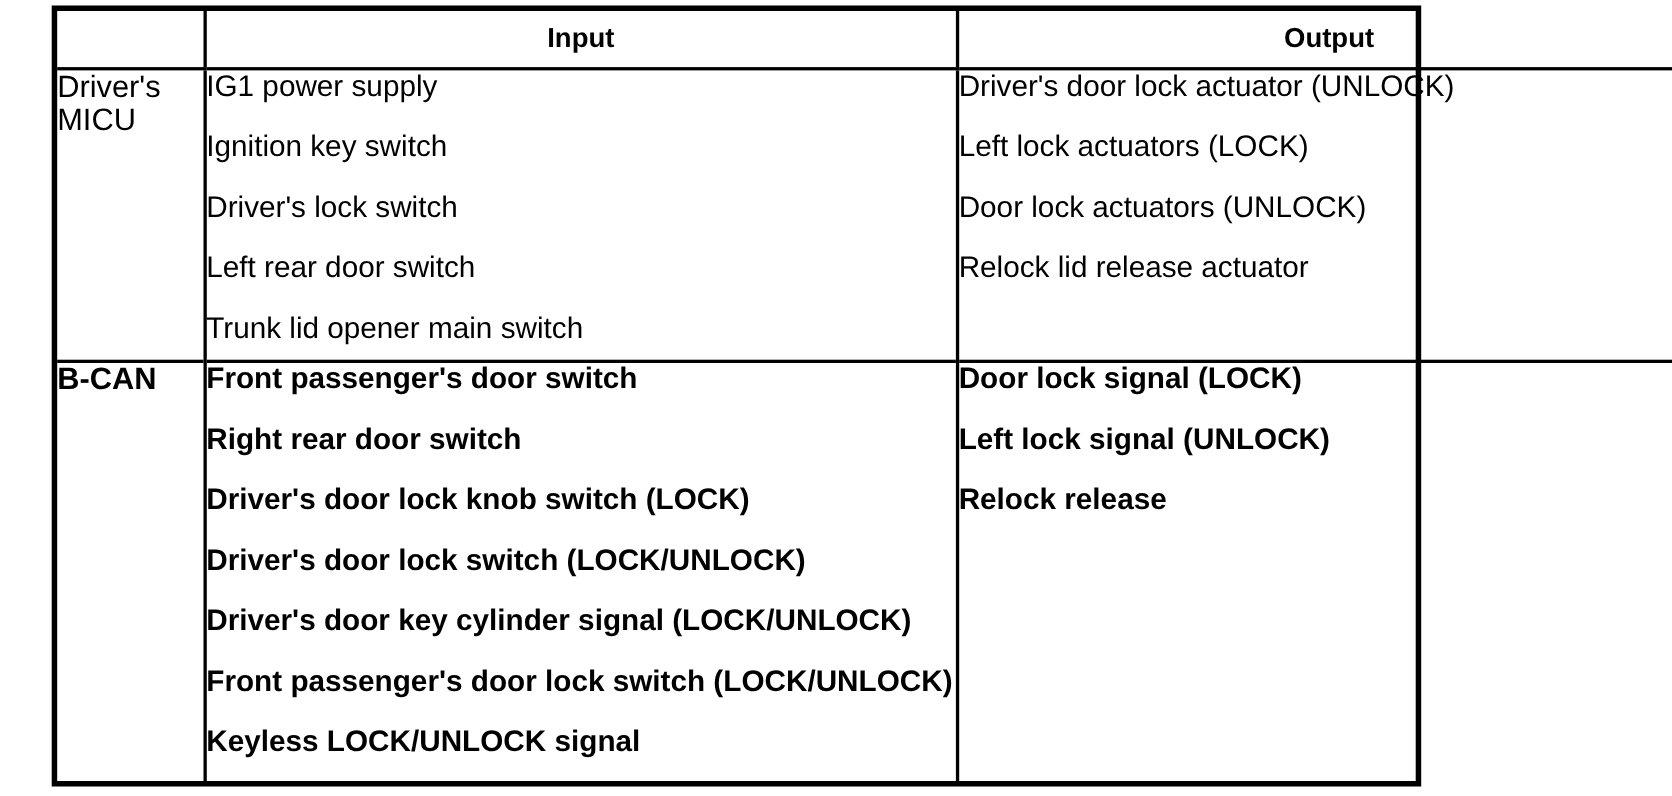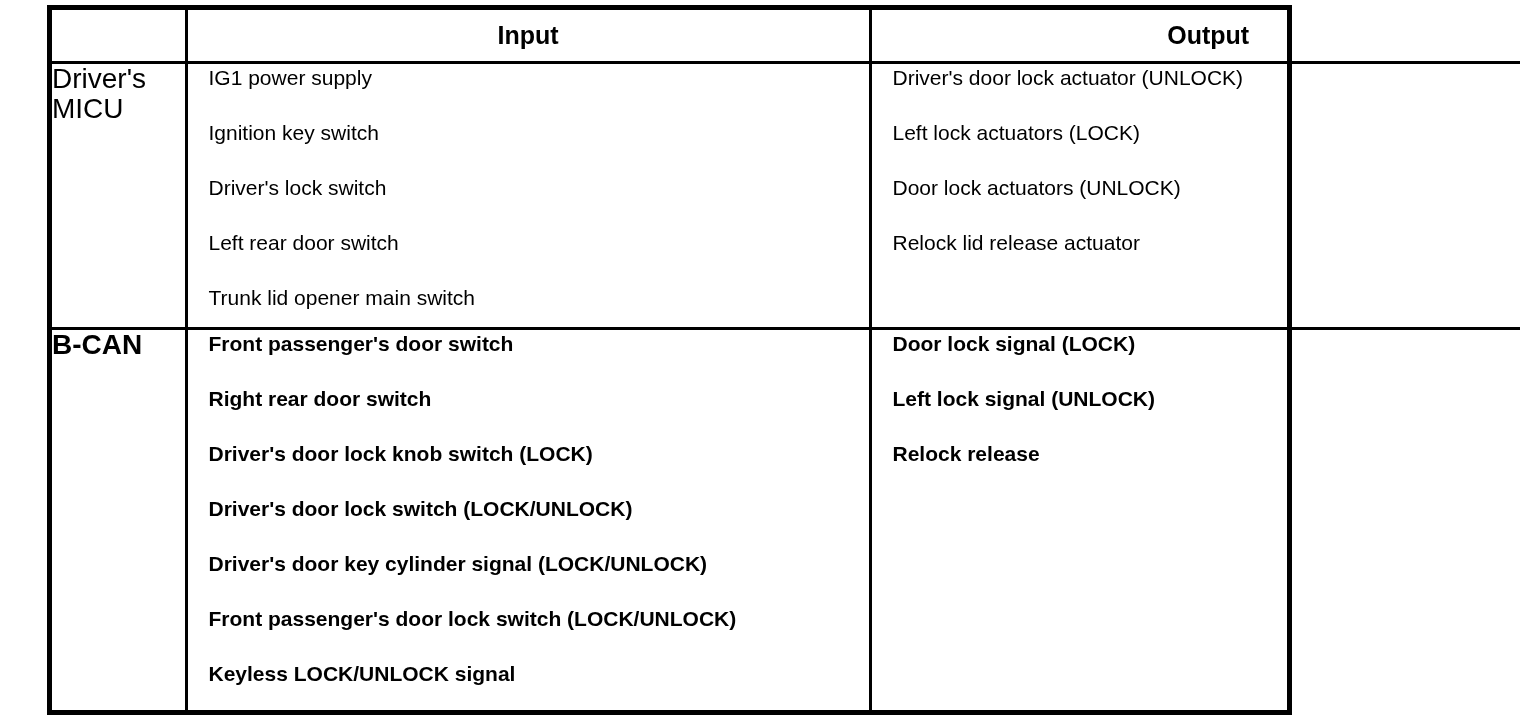--- a/index.html
+++ b/index.html
@@ -84,25 +84,24 @@
   .list-cell {
     padding: 13px 0 0 15px;
   }
 
   .item-list {
     list-style: none;
     margin: 0;
     padding: 0;
   }
   .item-list li {
-    font-size: 21px;
+    font-size: 27px;
     line-height: 28px;
     height: 55px;
     white-space: nowrap;
-    padding-left: 21px;
   }
   .item-list li:last-child {
     height: auto;
   }
 </style>
 </head>
 <body>
 
 <div class="table-wrap">
   <table class="io-table">

